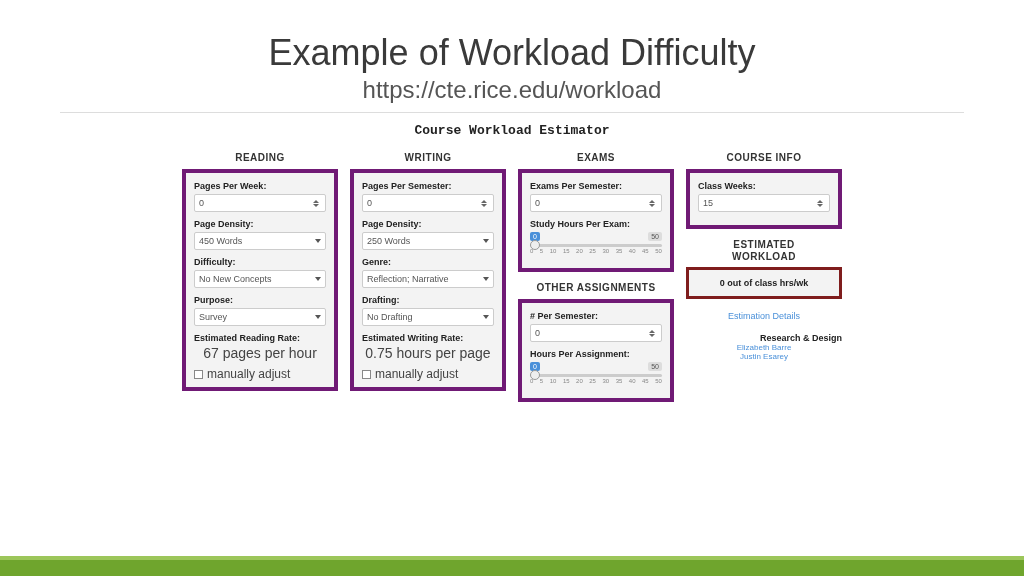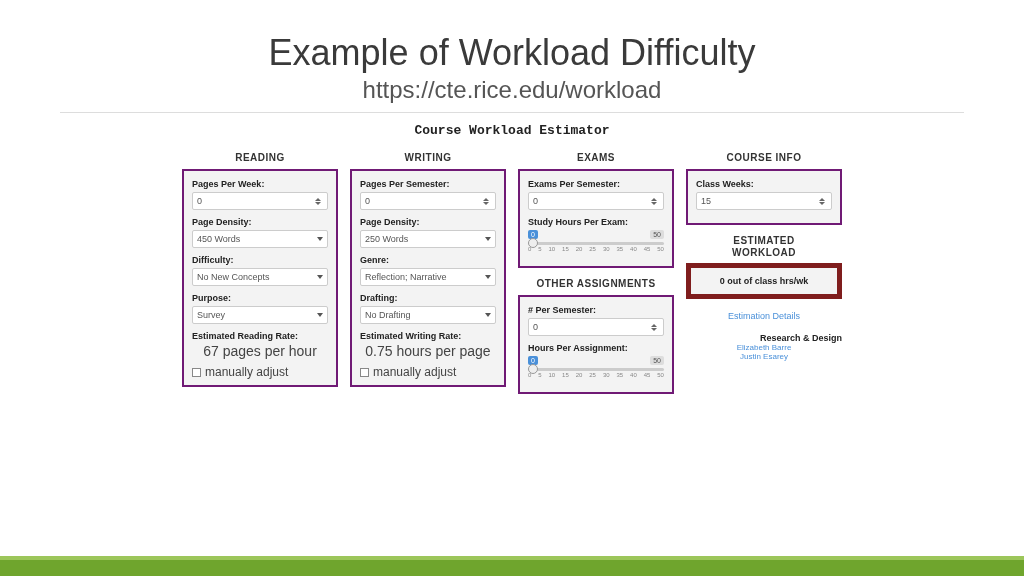--- a/index.html
+++ b/index.html
@@ -5,42 +5,42 @@
 * { margin: 0; padding: 0; box-sizing: border-box; font-family: Arial, Helvetica, sans-serif; }
 body { width: 1024px; height: 576px; background: #fff; position: relative; }
 .slide { width: 100%; height: 100%; padding: 32px 60px 0 60px; }
 .title { font-size: 36px; font-weight: 300; color: #3a3a3a; text-align: center; font-family: 'Segoe UI Light', 'Segoe UI', Arial, sans-serif; }
 .subtitle { font-size: 24px; font-weight: 300; color: #555; text-align: center; margin-top: 2px; font-family: 'Segoe UI Light', 'Segoe UI', Arial, sans-serif; }
 .hr { border: none; border-top: 1px solid #ddd; margin: 8px 0 10px 0; }
 .app-title { font-size: 13px; font-weight: bold; color: #222; text-align: center; margin-bottom: 14px; font-family: Liberation Mono, monospace; }
 .columns { display: flex; justify-content: center; gap: 12px; }
 .col { width: 156px; }
 .section-head { font-size: 10px; font-weight: bold; letter-spacing: 0.5px; color: #333; text-align: center; margin-bottom: 6px; }
-.panel { background: #f3f3f3; border: 2px solid #701a75; padding: 8px 8px 6px 8px; margin-bottom: 10px; }
+.panel { background: #f3f3f3; border: 4px solid #701a75; padding: 8px 8px 6px 8px; margin-bottom: 10px; }
 .field-label { font-size: 9px; font-weight: bold; color: #222; margin-bottom: 3px; }
 .control { background: #fff; border: 1px solid #ccc; border-radius: 2px; height: 18px; display: flex; align-items: center; padding: 0 4px; margin-bottom: 7px; position: relative; }
 .control-value { font-size: 9px; color: #555; flex: 1; }
 .spinner { display: flex; flex-direction: column; width: 8px; }
 .spinner span { width: 0; height: 0; border-left: 3px solid transparent; border-right: 3px solid transparent; }
 .spinner .up { border-bottom: 3px solid #666; margin-bottom: 1px; }
 .spinner .down { border-top: 3px solid #666; }
 .caret { width: 0; height: 0; border-left: 3px solid transparent; border-right: 3px solid transparent; border-top: 4px solid #555; }
 .rate-label { font-size: 9px; font-weight: bold; color: #222; text-align: left; margin-top: 2px; }
 .rate-value { font-size: 14px; color: #444; text-align: center; margin: 2px 0 6px 0; }
 .checkbox-row { display: flex; align-items: center; gap: 4px; }
 .checkbox { width: 9px; height: 9px; border: 1px solid #888; background: #fff; }
 .checkbox-label { font-size: 12px; color: #444; }
 .slider-wrap { position: relative; height: 28px; margin-bottom: 2px; }
 .slider-bubble { position: absolute; top: 0; left: 0; background: #4a90d9; color: #fff; font-size: 7px; padding: 1px 3px; border-radius: 2px; }
 .slider-max { position: absolute; top: 0; right: 0; background: #ddd; color: #555; font-size: 7px; padding: 1px 3px; border-radius: 2px; }
 .slider-track { position: absolute; top: 12px; left: 0; right: 0; height: 3px; background: #ccc; border-radius: 2px; }
 .slider-thumb { position: absolute; top: 8px; left: 0; width: 10px; height: 10px; background: #eee; border: 1px solid #999; border-radius: 50%; }
 .slider-ticks { position: absolute; top: 16px; left: 0; right: 0; display: flex; justify-content: space-between; font-size: 6px; color: #888; }
 .est-head { font-size: 10px; font-weight: bold; letter-spacing: 0.5px; color: #333; text-align: center; line-height: 1.2; margin: 8px 0 4px 0; }
-.est-panel { background: #f3f3f3; border: 5px solid #7f1d1d; padding: 8px; text-align: center; font-size: 9px; font-weight: bold; color: #222; margin-bottom: 12px; }
+.est-panel { background: #f3f3f3; border: 3px solid #7f1d1d; padding: 8px; text-align: center; font-size: 9px; font-weight: bold; color: #222; margin-bottom: 12px; }
 .link { font-size: 9px; color: #4a90d9; text-align: center; margin-bottom: 12px; }
 .credits-head { font-size: 9px; font-weight: bold; color: #222; text-align: right; }
 .credits-name { font-size: 8px; color: #4a90d9; text-align: center; }
 .footer-bar { position: absolute; bottom: 0; left: 0; right: 0; height: 20px; background: #6fa52d; border-top: 4px solid #9cc65a; }
 </style>
 </head>
 <body>
 
 <div class="slide">
   <div class="title">Example of Workload Difficulty</div>

